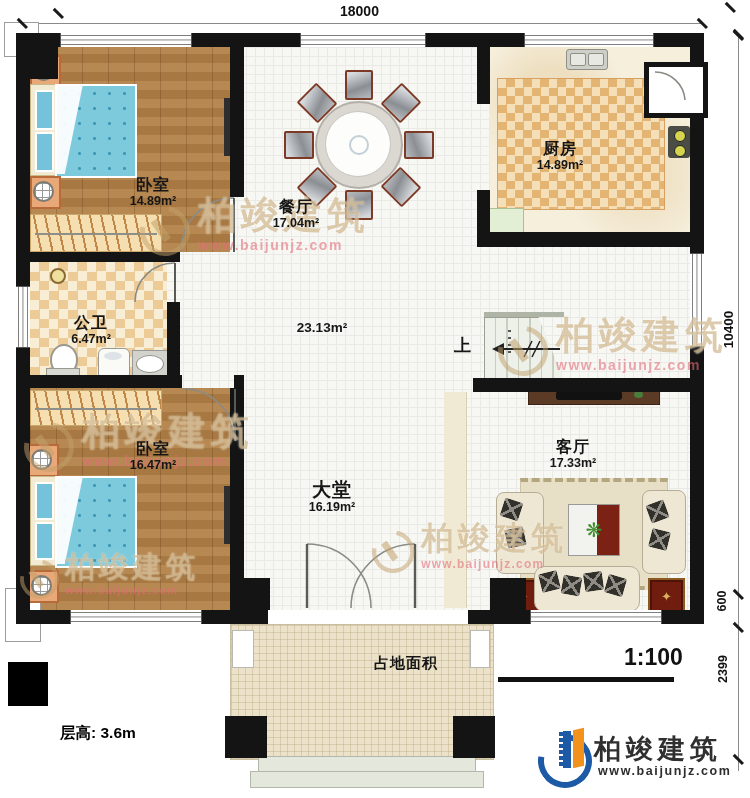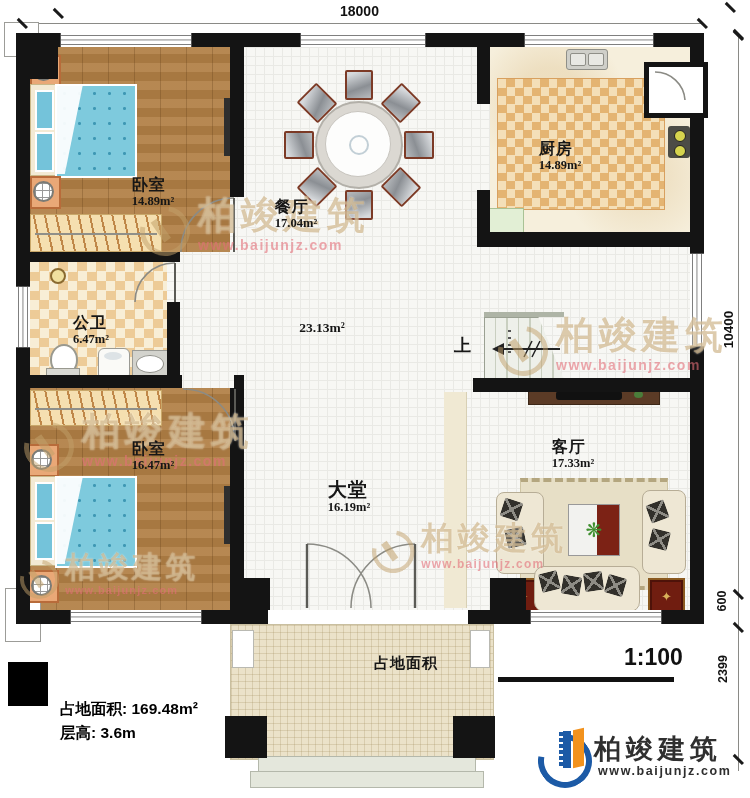--- a/index.html
+++ b/index.html
@@ -25,21 +25,21 @@
     background-size:7px 7px;border:1px solid #c9bfa0;}
   
   .wall{position:absolute;background:#141414;z-index:25;}
   .win-h{position:absolute;background:#fff;z-index:26;border-left:1px solid #555;border-right:1px solid #555;
     background-image:linear-gradient(#777 1px,transparent 1px);background-size:100% 4.5px;background-position:0 2px;}
   .win-v{position:absolute;background:#fff;z-index:26;border-top:1px solid #555;border-bottom:1px solid #555;
     background-image:linear-gradient(90deg,#777 1px,transparent 1px);background-size:4.5px 100%;background-position:2px 0;}
   .door-svg{position:absolute;z-index:27;}
   .acbox{position:absolute;background:#fff;border:1.5px solid #9c9c98;z-index:5;}
   
-  .rlabel{position:absolute;z-index:50;transform:translateX(-50%);text-align:left;color:#161616;line-height:1.12;white-space:nowrap;font-family:Liberation Serif, serif;}
+  .rlabel{position:absolute;z-index:50;transform:translateX(-50%);text-align:center;color:#161616;line-height:1.12;white-space:nowrap;}
   .rlabel .nm{font-size:16px;font-weight:700;letter-spacing:1px;display:block;}
   .rlabel .ar{font-size:12.5px;font-weight:700;display:block;}
   .big .nm{font-size:19px;}
   .dim-label{position:absolute;font-size:14px;font-weight:700;color:#111;z-index:6;white-space:nowrap;}
   .rot{transform:rotate(-90deg);transform-origin:center;}
   .dim-line{position:absolute;background:#8a8a86;z-index:5;}
   .tick{position:absolute;width:13px;height:2.5px;background:#1a1a1a;transform:rotate(45deg);z-index:6;}
   
   .nstand{position:absolute;background:#e9a877;border:2px solid #b86b3a;z-index:11;}
   .lamp{position:absolute;width:17px;height:17px;border-radius:50%;background:#fff;border:2.5px solid #7b7b76;z-index:12;
@@ -287,21 +287,21 @@
     <span class="nm">公卫</span>
       <span class="ar">6.47m²</span>
   </div>
   <div class="rlabel" style="left:153px;top:440px;">
     <span class="nm">卧室</span>
       <span class="ar">16.47m²</span>
   </div>
   <div class="rlabel" style="left:322px;top:320px;">
     <span class="ar" style="font-size:13.5px;">23.13m²</span>
   </div>
-  <div class="rlabel big" style="left:349px;top:479px;">
+  <div class="rlabel big" style="left:332px;top:479px;">
     <span class="nm">大堂</span>
       <span class="ar">16.19m²</span>
   </div>
   <div class="rlabel" style="left:573px;top:438px;">
     <span class="nm">客厅</span>
       <span class="ar">17.33m²</span>
   </div>
   <div class="rlabel" style="left:406px;top:655px;">
     <span class="nm" style="font-size:15px;">占地面积</span>
   </div>
@@ -336,23 +336,20 @@
   </div>
   <div class="wm" style="left:20px;top:552px;transform:scale(.78);transform-origin:left top;">
     <div class="wm-icon"></div>
     <div>
         <div class="wm-name">柏竣建筑</div>
          <div class="wm-url">www.baijunjz.com</div>
       </div>
   </div>
 
   <div class="legend-sq" style="left:8px;top:662px;width:40px;height:44px;"></div>
-  <div class="stats-line" style="top:699px;">
-    <span>占地面积: </span><span>169.48m²</span>
-  </div>
   <div class="stats-line" style="top:723px;">
     <span>层高: </span><span>3.6m</span>
   </div>
 
   <div class="title-scale" style="left:624px;top:644px;">1:100</div>
   <div class="title-bar" style="left:498px;top:677px;width:176px;height:5px;"></div>
 
   <div class="abs" style="left:538px;top:728px;width:52px;height:58px;z-index:6;">
     <div style="position:absolute;left:0;top:6px;width:42px;height:42px;border:6px solid #1c5aa6;border-top-color:transparent;border-radius:50%;transform:rotate(-35deg);"></div>
     <div style="position:absolute;left:21px;top:3px;width:12px;height:37px;background:#1c5aa6;background-image:repeating-linear-gradient(0deg,#fff 0 2px,transparent 2px 6px);background-size:4px 100%;background-repeat:repeat-y;"></div>

